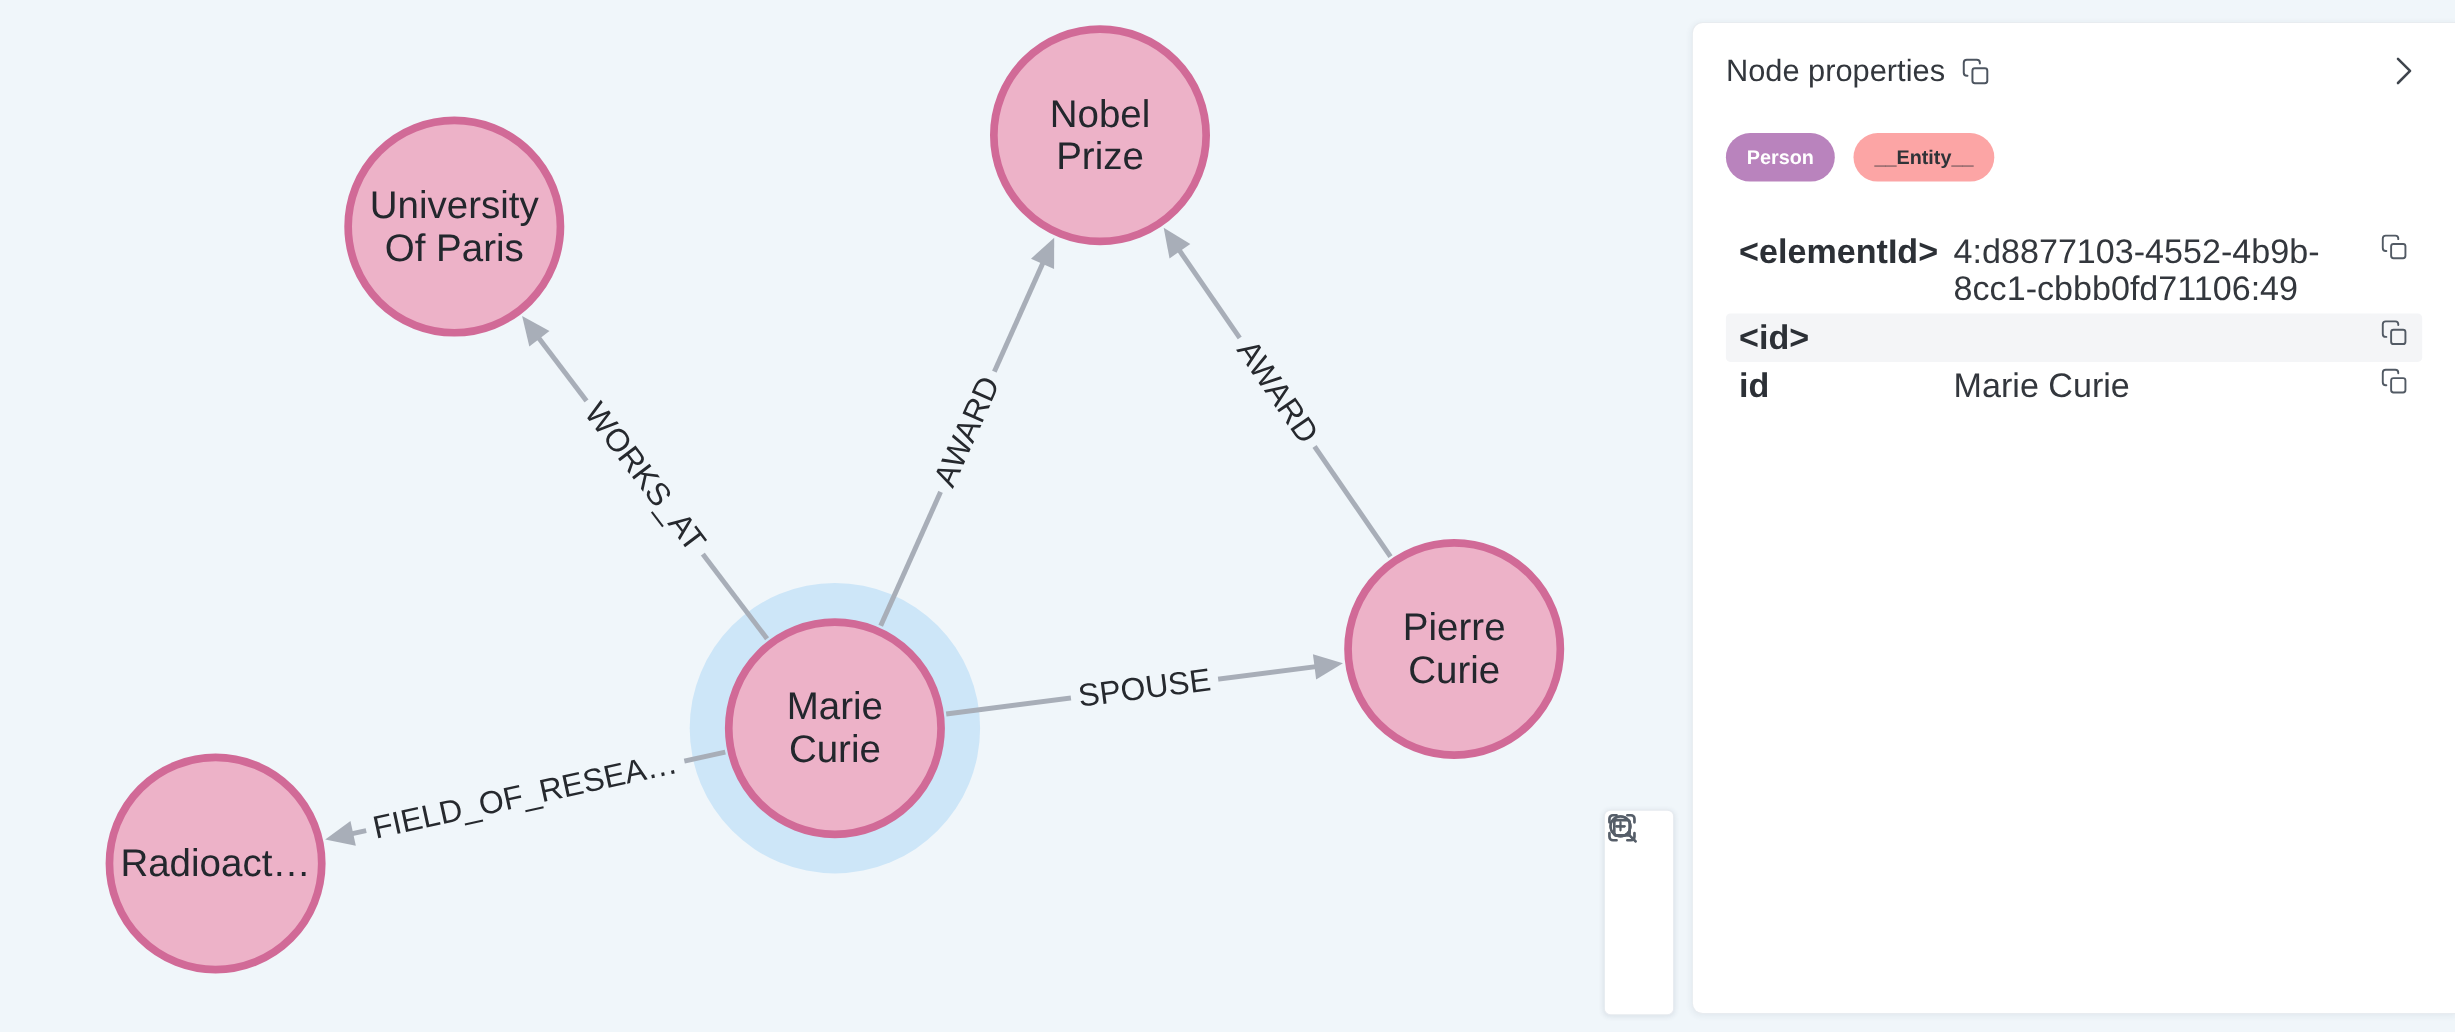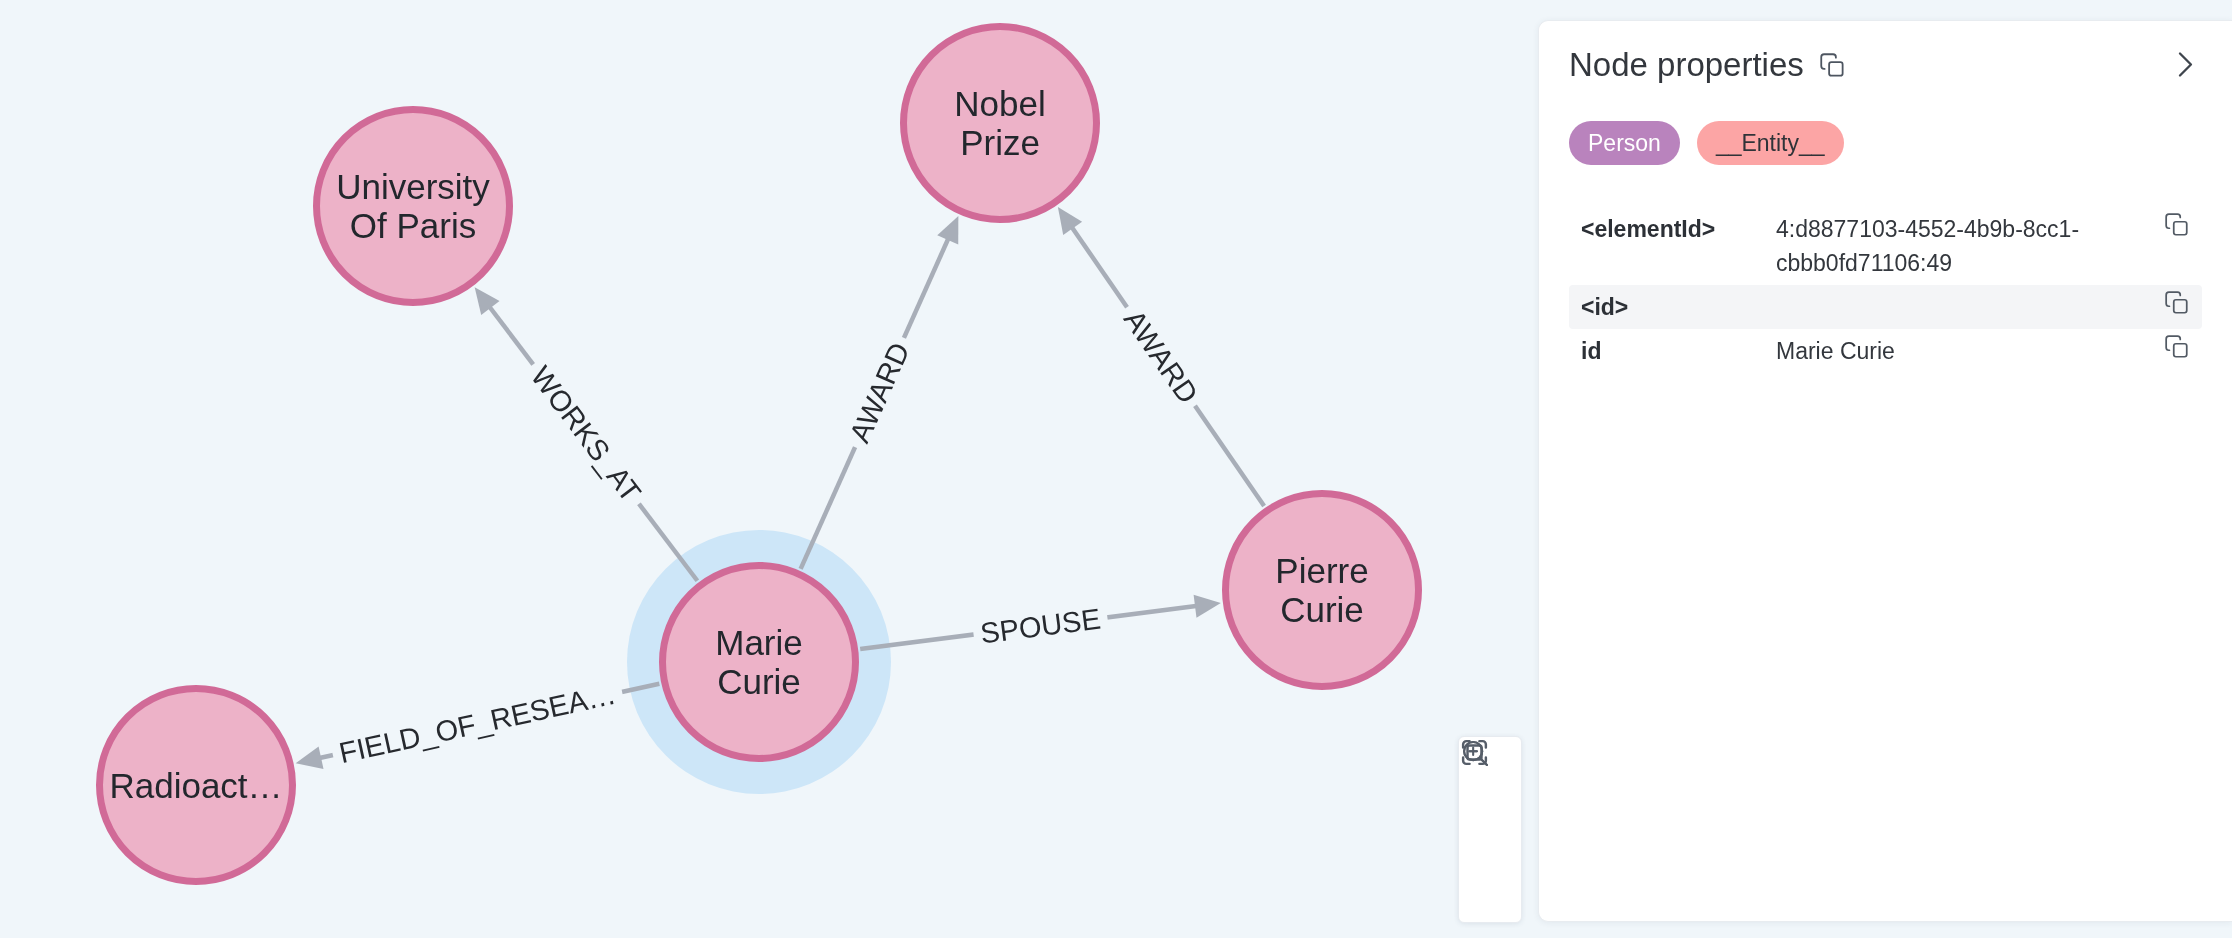--- a/index.html
+++ b/index.html
@@ -39,37 +39,37 @@
   .panel {
     position: absolute; top: 20px; right: 0; bottom: 16px; left: 1538px;
     background: #ffffff;
     border: 1px solid #e8ecf0; border-right: none;
     border-radius: 10px 0 0 10px;
     box-shadow: 0 1px 6px rgba(40,60,90,.07);
     padding: 26px 30px;
   }
   .panel-header { position: relative; display: flex; align-items: center; gap: 15px; }
   .panel-title {
-    margin: 0; font-size: 33px; font-weight: 400; color: #33373d; line-height: 36px;
+    margin: 0; font-size: 28px; font-weight: 400; color: #33373d; line-height: 36px;
   }
   .panel-header .copy-title { color: #4d5560; }
   .collapse-btn { position: absolute; right: 2px; top: 2px; color: #3f454d; }
 
   .badges { display: flex; gap: 17px; margin-top: 38px; }
   .badge {
     height: 44px; padding: 0 19px; border-radius: 22px;
     display: inline-flex; align-items: center;
-    font-size: 23px; font-weight: 400; text-align: right;
+    font-size: 18px; font-weight: 700; text-align: right;
   }
 
   .props { margin-top: 42px; }
   .prop-row {
     display: flex; align-items: flex-start;
     padding: 5px 12px; border-radius: 4px;
-    font-size: 23px; line-height: 34px; color: #33373d;
+    font-size: 31px; line-height: 34px; color: #33373d;
   }
   .prop-row.alt { background: #f4f5f7; justify-content: center; }
   .prop-key { width: 195px; flex: none; font-weight: 700; color: #2c3036; }
   .prop-value { width: 352px; flex: none; overflow-wrap: break-word; word-break: normal; }
   .prop-copy { margin-left: auto; color: #525a64; }
 </style>
 </head>
 <body>
 
 <div class="canvas">

